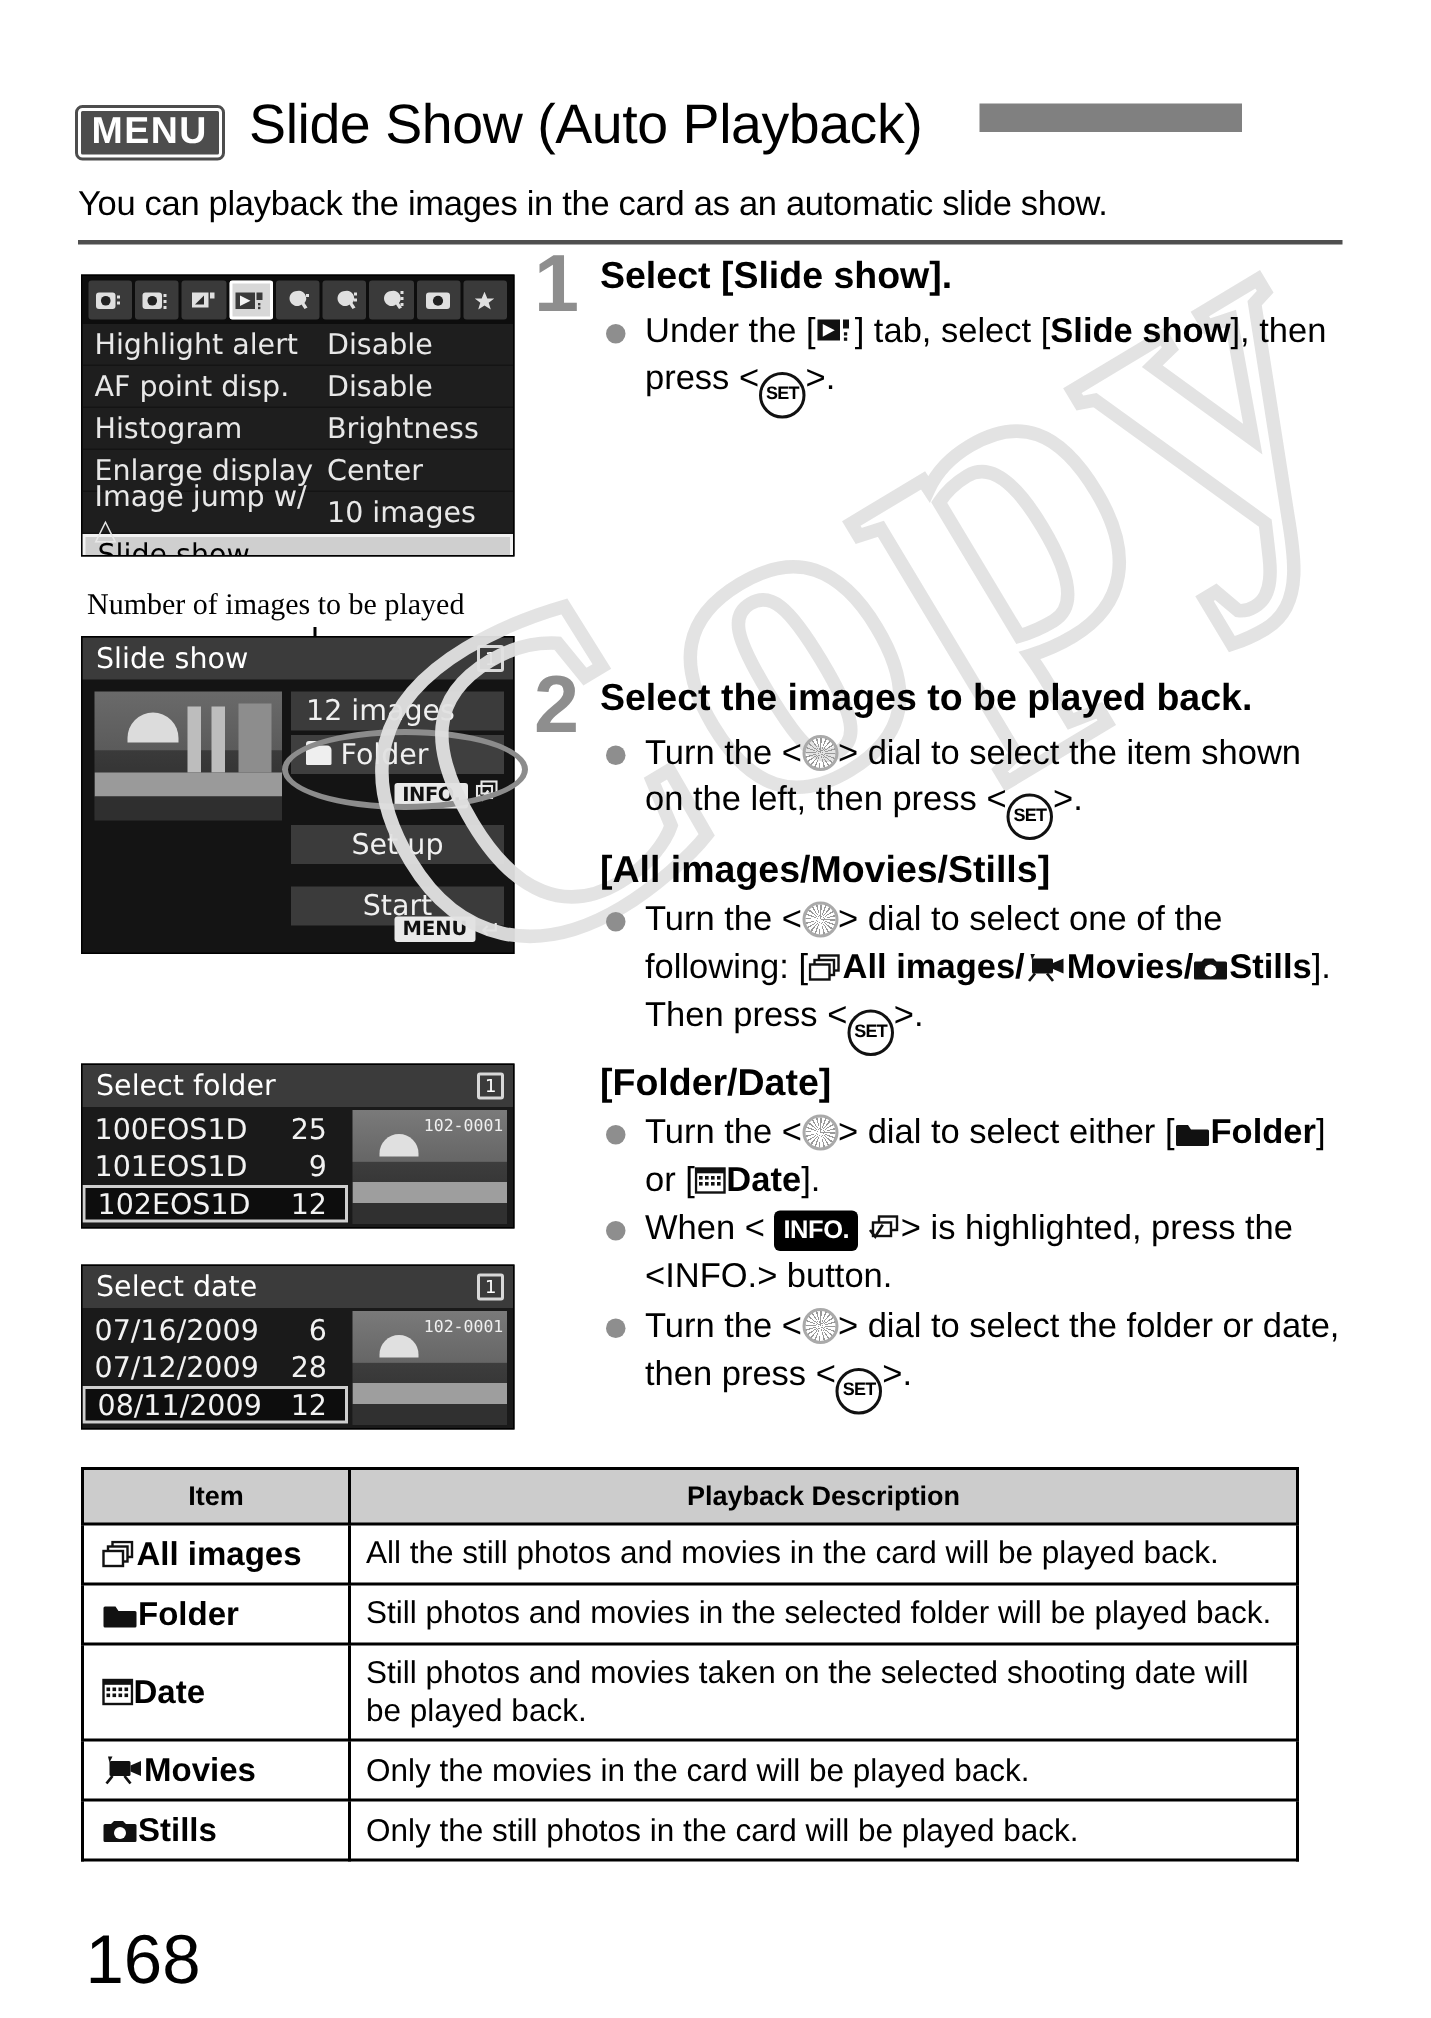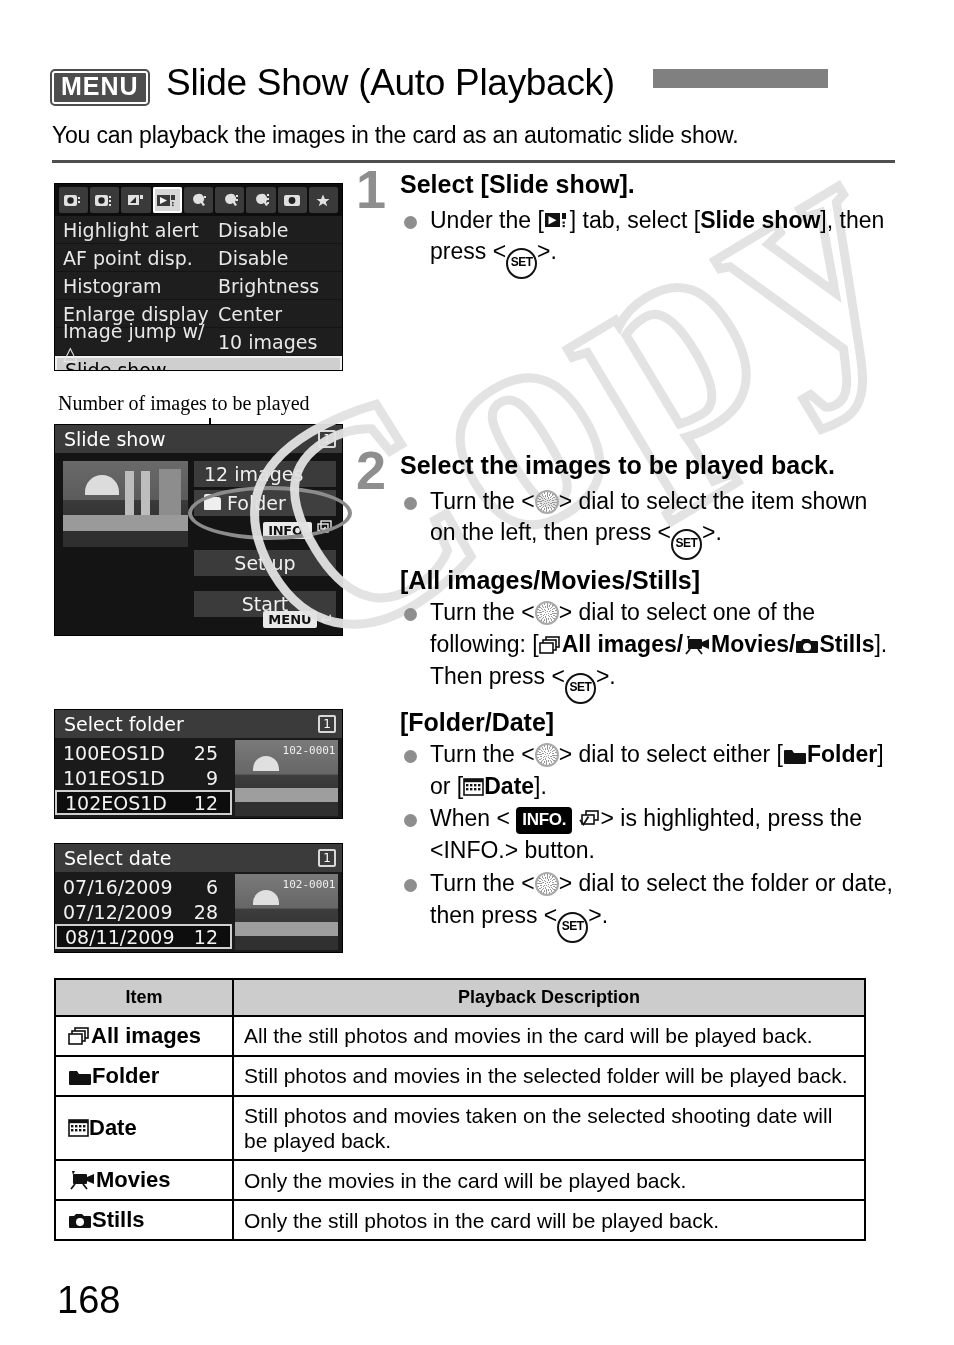--- a/index.html
+++ b/index.html
@@ -334,21 +334,21 @@
   }
   #desc-table th.c-item { width: 176px; }
   #desc-table td.c-item {
     font-weight: bold; text-align: left; padding-left: 12px; font-size: 22px;
   }
   #desc-table td.c-desc { line-height: 1.2; }
 
   
   #page-num {
     position: absolute; left: 57px; top: 1279px;
-    font-size: 38px; letter-spacing: 0px;
+    font-size: 46px; letter-spacing: 0px;
   }
 </style>
 </head>
 <body>
 
 <div id="watermark">
   <span>Copy</span>
 </div>
 
 <div id="header">

